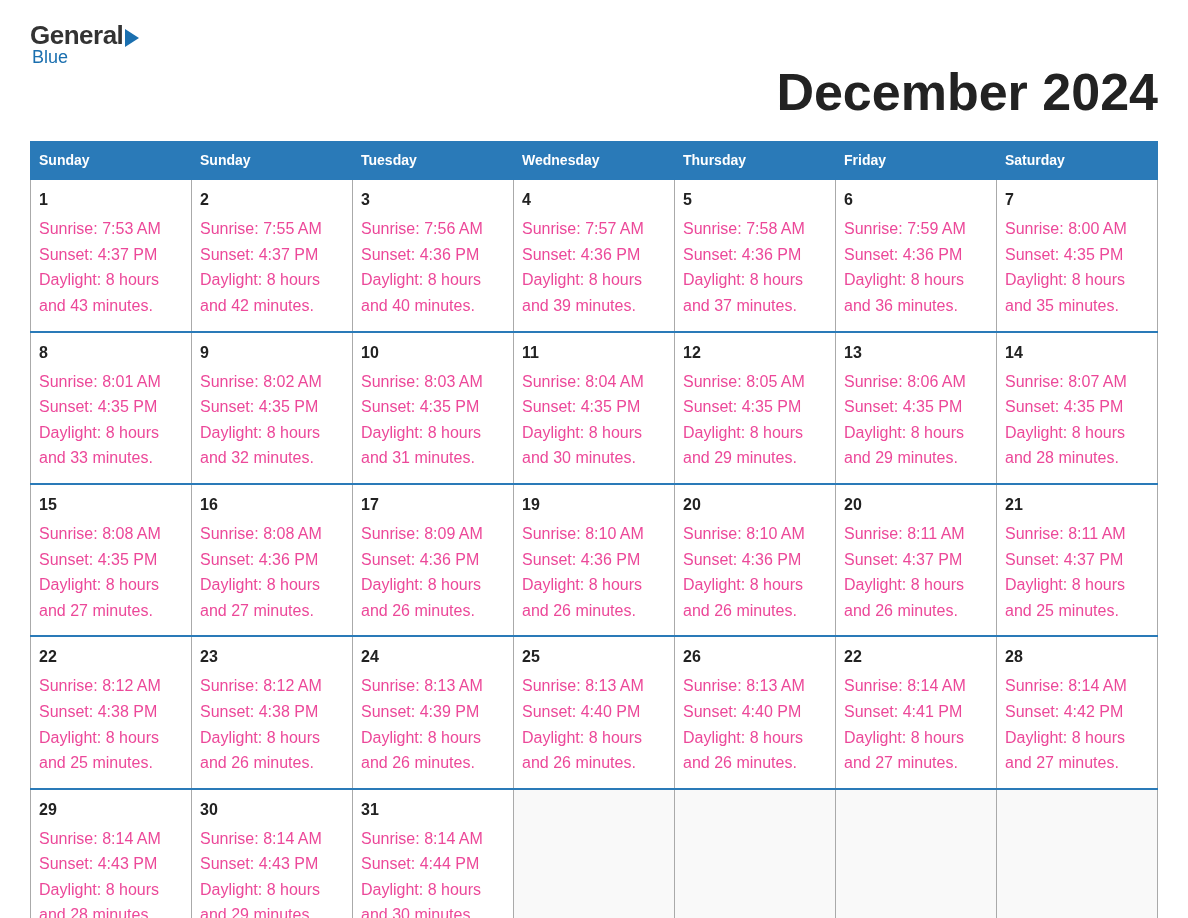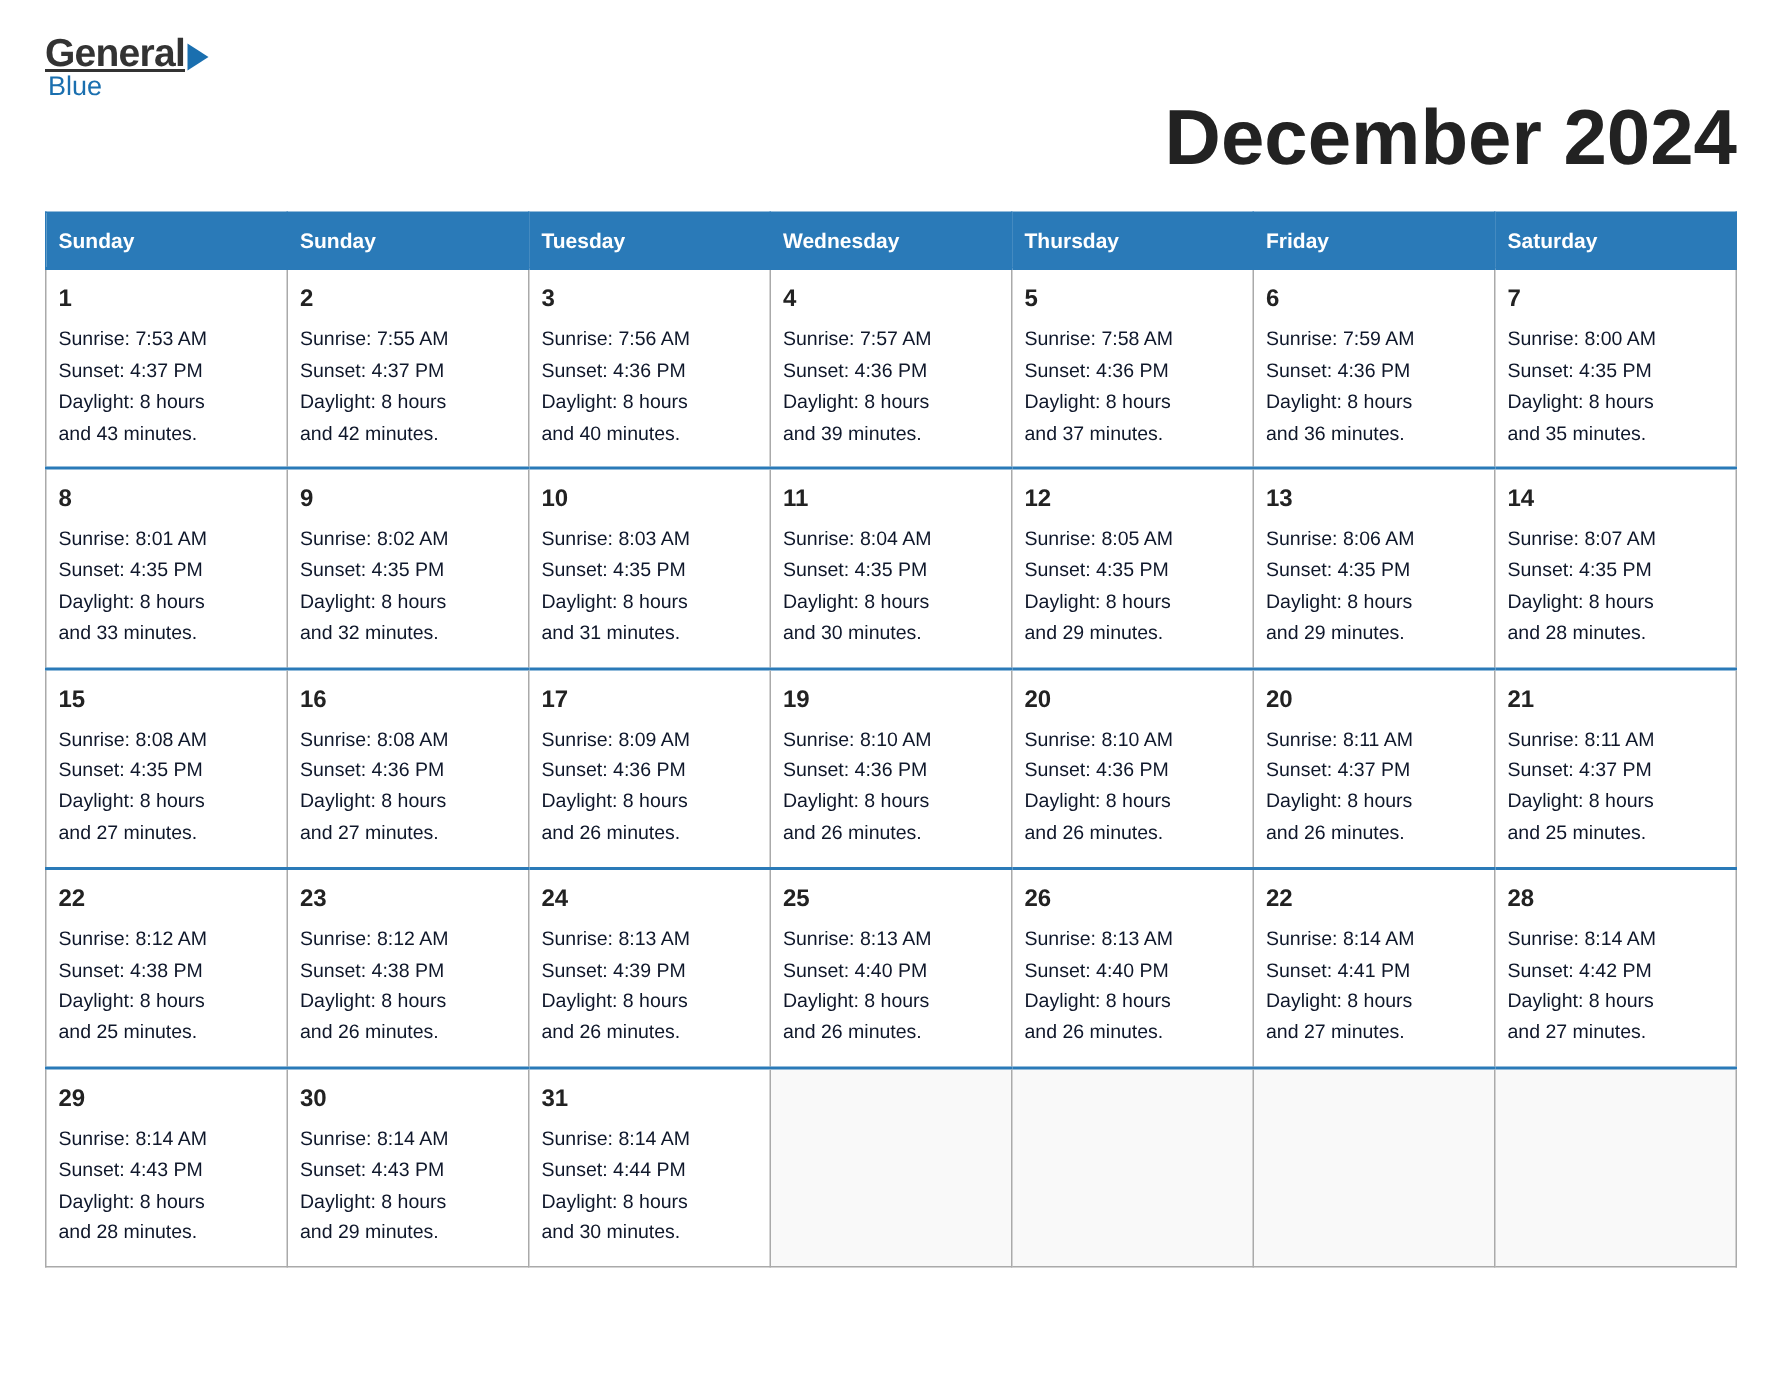--- a/index.html
+++ b/index.html
@@ -24,21 +24,20 @@
     }
     .logo-top {
       display: flex;
       align-items: center;
     }
     .logo-general {
       font-size: 26px;
       font-weight: bold;
       color: #333;
       letter-spacing: -0.5px;
-      text-decoration: underline;
     }
     .logo-arrow {
       width: 0;
       height: 0;
       border-left: 14px solid #1a6faf;
       border-top: 9px solid transparent;
       border-bottom: 9px solid transparent;
       margin-left: 2px;
       margin-top: 4px;
     }
@@ -92,22 +91,22 @@
       background: #f9f9f9;
     }
     .day-number {
       font-size: 16px;
       font-weight: bold;
       color: #222;
       display: block;
       margin-bottom: 4px;
     }
     .day-info {
-      color: #0f172a;
-      font-size: 13px;
+      color: #ec4899;
+      font-size: 16px;
       line-height: 1.6;
     }
   </style>
 </head>
 <body>
 
 <div class="header">
   <div class="logo">
     <div class="logo-top">
       <span class="logo-general">General</span>

